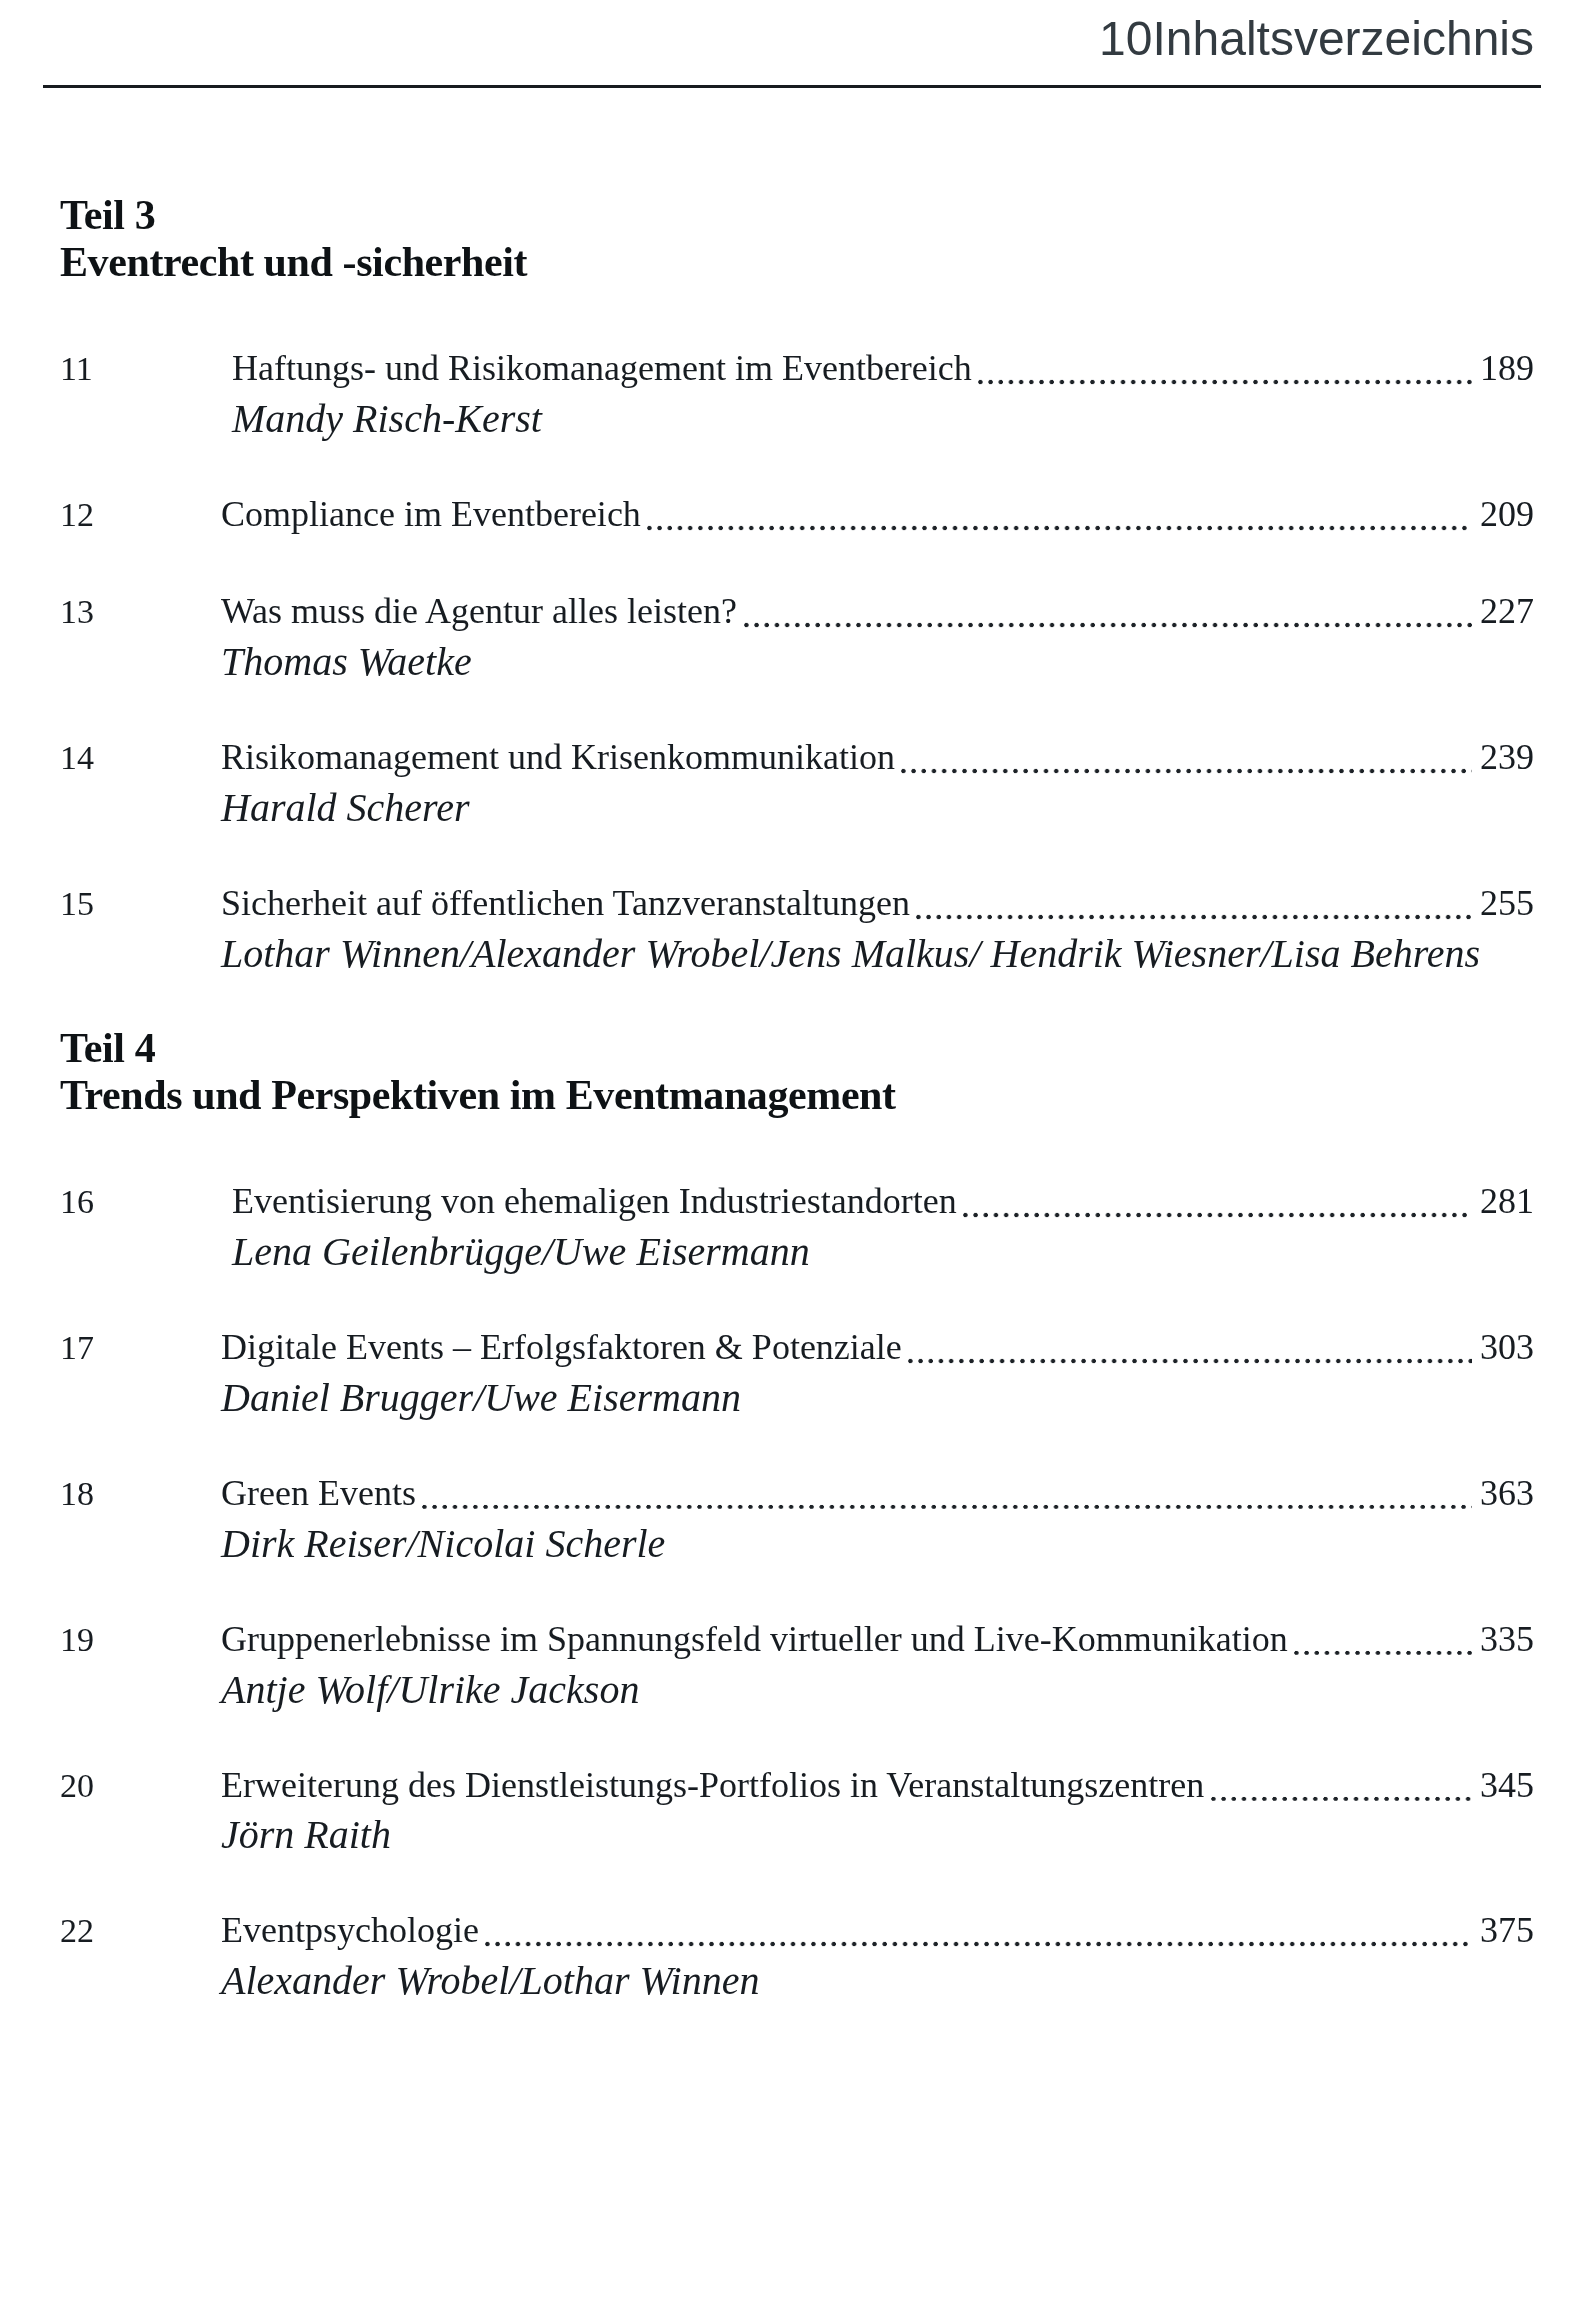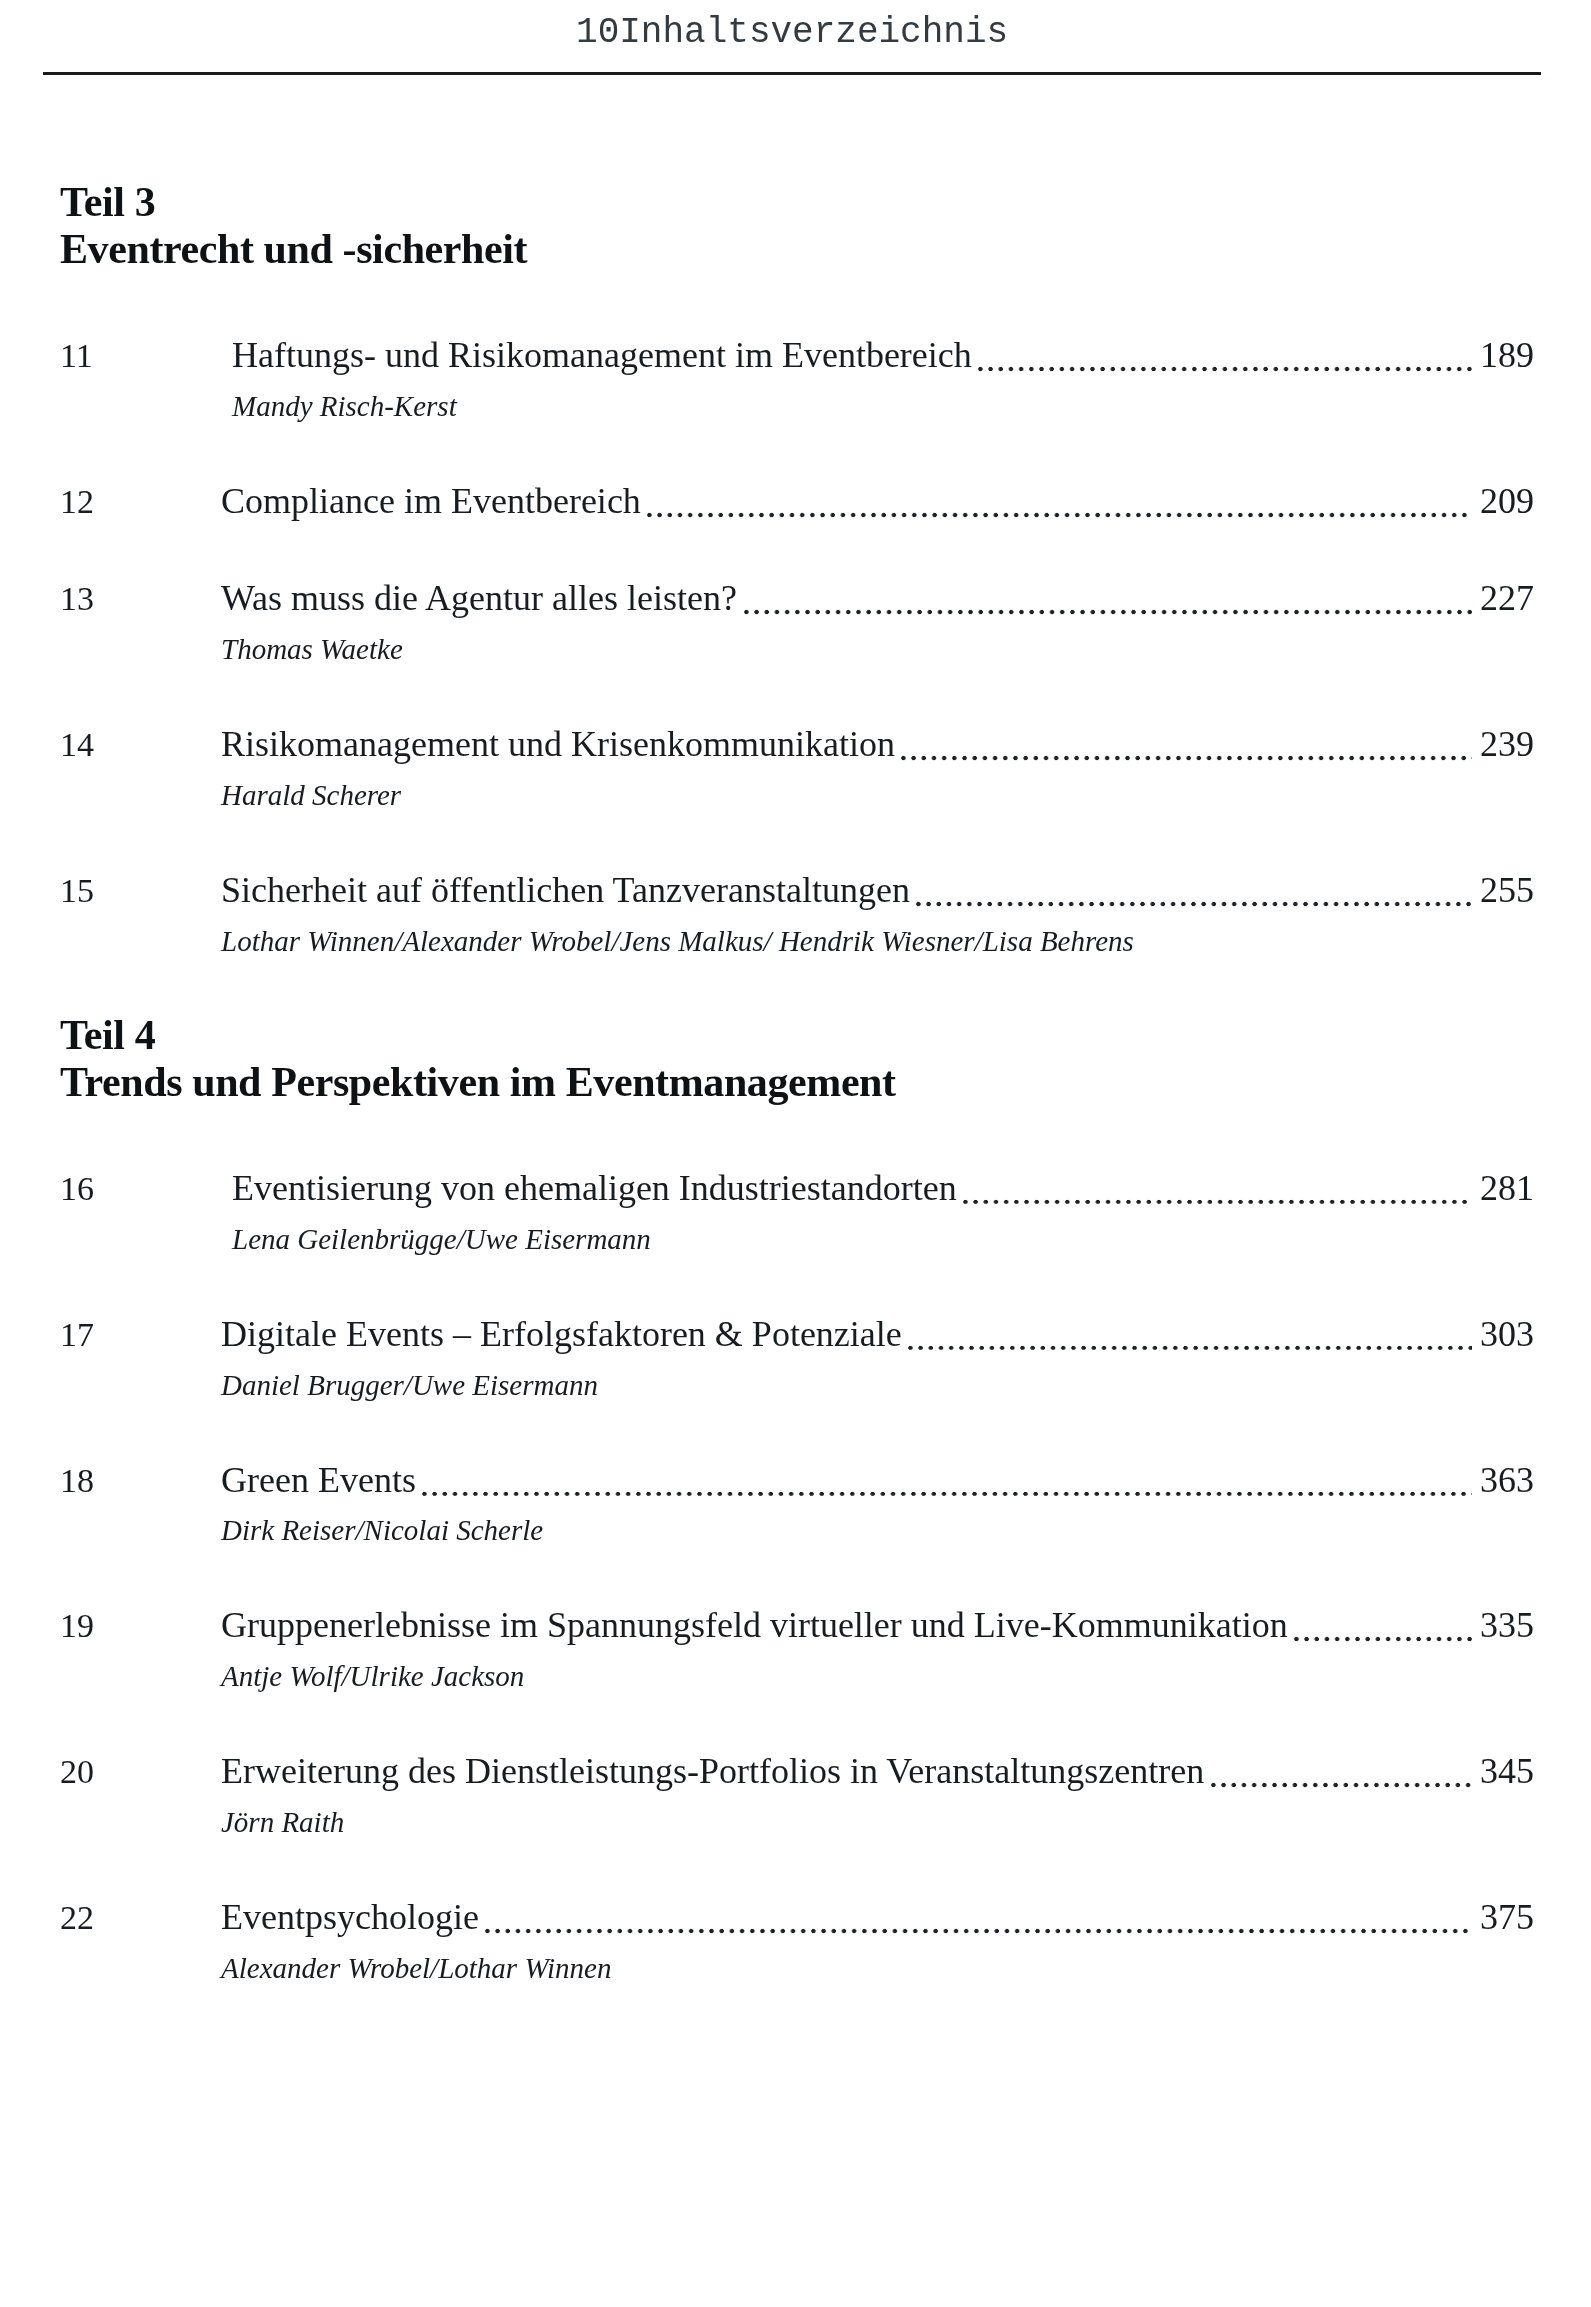--- a/index.html
+++ b/index.html
@@ -21,24 +21,24 @@
     background:var(--bg);
     padding:13px 57px 0 60px;
     font-family:"Liberation Serif","DejaVu Serif",serif;
     color:var(--text);
     overflow:hidden;
     -webkit-font-smoothing:antialiased;
   }
   
   .page-header{
     display:flex;
-    justify-content:center;
+    justify-content:flex-end;
     align-items:flex-start;
-    font-family:Liberation Mono, monospace;
-    font-size:36px;
+    font-family:Liberation Sans, sans-serif;
+    font-size:48px;
     line-height:1.1;
     color:var(--header-text);
   }
   .pagenum{margin-left:-9.8px;}
   .header-rule{
     height:0;
     border-top:3.3px solid var(--rule);
     margin:19.5px -7.3px 0 -17px;
   }
   
@@ -80,21 +80,21 @@
     height:5.7px;
     margin:0 8.1px 7.3px 6.5px;
     background-image:radial-gradient(circle at 2.4px 2.9px, var(--leader-dot) 1.9px, transparent 2.4px);
     background-size:10.2px 5.7px;
     background-repeat:repeat-x;
     background-position:left bottom;
   }
   .entry-page{flex:0 0 auto;}
   .entry-authors{
     font-style:italic;
-    font-size:29px;
+    font-size:40px;
     line-height:44px;
     margin-top:4.9px;
   }
 </style>
 </head>
 <body>
 
 <div class="page">
   <header class="page-header">
     <span class="pagenum">10</span>

